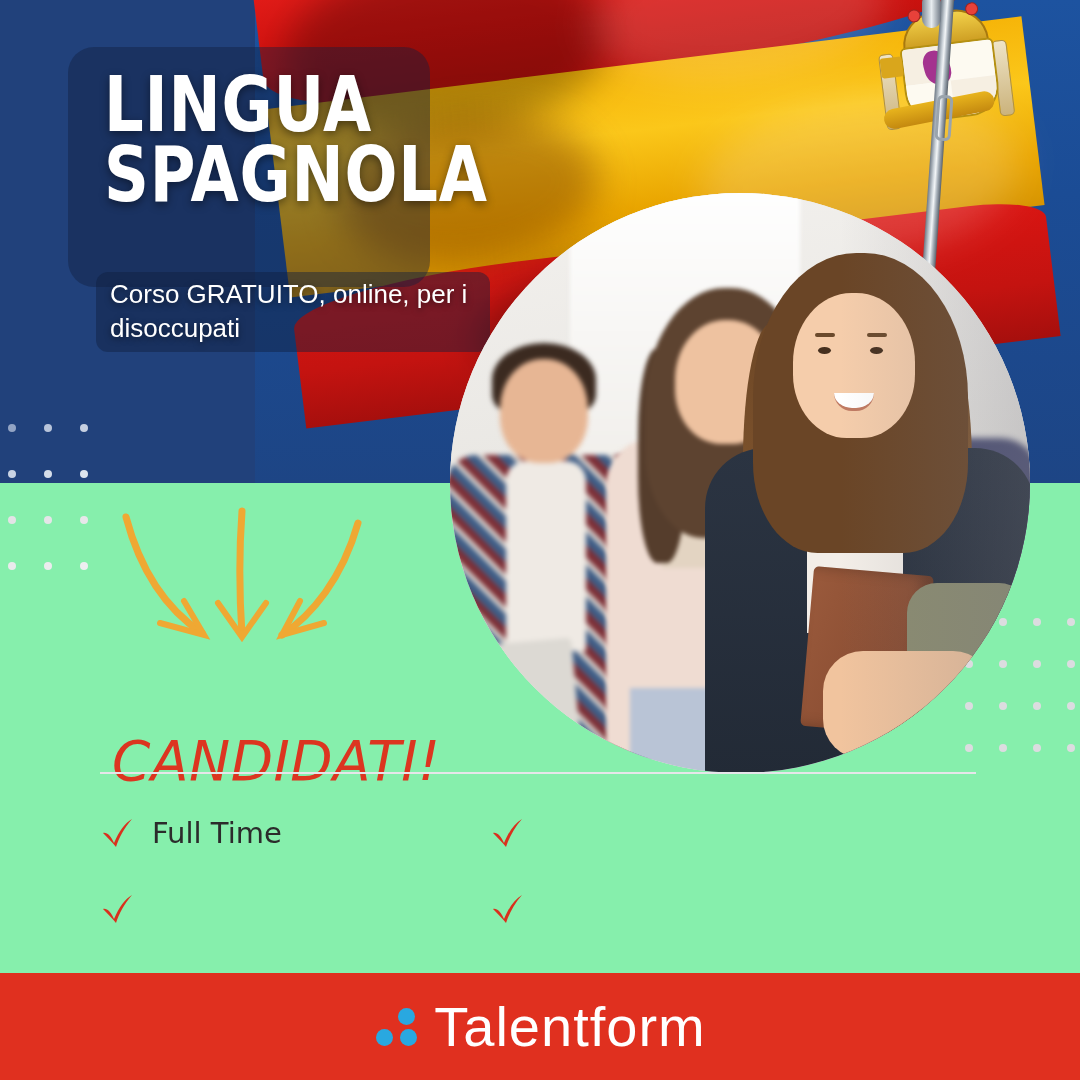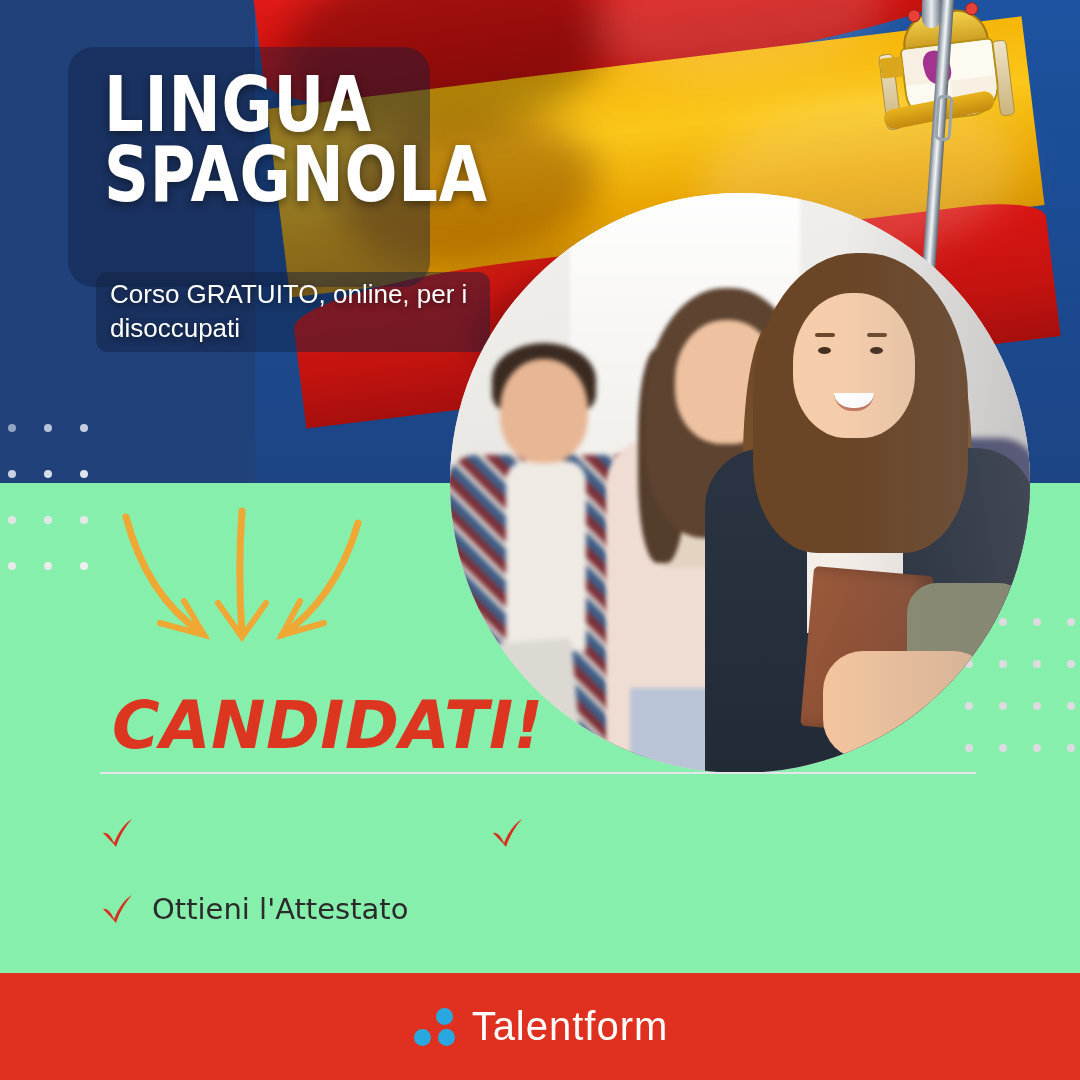--- a/index.html
+++ b/index.html
@@ -146,39 +146,39 @@
   .mouth{position:absolute;width:40px;height:15px;border-radius:0 0 22px 22px;background:#fff;border-bottom:3px solid #c07a62;}
 
   
   .p-right{left:415px;top:205px;width:180px;height:375px;filter:blur(3px);}
   .p-right .body{left:0;top:40px;width:175px;height:330px;background:#4c4f74;border-radius:40px 40px 0 0;}
   .p-right .arm2{position:absolute;left:108px;top:230px;width:72px;height:110px;background:#e8bd98;border-radius:30px;}
   .p-right .book{position:absolute;left:-8px;top:235px;width:115px;height:150px;background:#9c6a63;border-radius:5px;}
 
   
   .arrows{position:absolute;left:120px;top:505px;width:260px;height:170px;}
-  .cta{position:absolute;left:112px;top:688px;
-     color:#DC3520;font-size:65px;font-weight:bold;font-style:italic;
+  .cta{position:absolute;left:112px;top:729px;
+     color:#DC3520;font-size:55px;font-weight:normal;font-style:italic;
      letter-spacing:.5px;font-family:"DejaVu Sans", sans-serif;}
   .divider{position:absolute;left:100px;top:772px;width:876px;height:2px;background:#e6e6ea;}
 
   .checklist{position:absolute;left:100px;top:795px;width:900px;
      display:grid;grid-template-columns:390px 1fr;grid-auto-rows:76px;}
   .chk-item{display:flex;align-items:center;gap:18px;}
   .chk-icon{width:34px;height:34px;flex:none;}
   .chk-label{font-size:29px;color:#2b2b2b;font-family:"DejaVu Sans", sans-serif;}
 
   
   .footer{position:absolute;left:0;top:973px;width:1080px;height:107px;background:#E0301F;
      display:flex;align-items:center;justify-content:center;}
   .logo{display:flex;align-items:center;gap:14px;}
   .logo-dots{position:relative;width:46px;height:42px;flex:none;}
   .ldot{position:absolute;width:17px;height:17px;border-radius:50%;background:#29A8E0;}
   .ld1{left:24px;top:2px;} .ld2{left:2px;top:23px;} .ld3{left:26px;top:23px;}
-  .logo-word{color:#fff;font-size:40px;font-weight:300;letter-spacing:1px;
+  .logo-word{color:#fff;font-size:56px;font-weight:300;letter-spacing:1px;
      font-family:"Liberation Sans", sans-serif;}
 </style>
 </head>
 <body>
 
 <div class="poster">
 
   <div class="hero">
     <div class="hero-navy"></div>
     <div class="sky"></div>
@@ -324,38 +324,43 @@
       <path d="M180 96 L 162 130 L 204 118"></path>
     </g>
   </svg>
 
   <div class="cta">CANDIDATI!</div>
 
   <div class="divider"></div>
 
   <div class="checklist">
 
-
     <div class="chk-item">
       <svg class="chk-icon" viewBox="0 0 34 34">
         <path d="M3 17 C 7 16, 11 20, 14 27 C 19 15, 25 7, 32 3 C 24 12, 19 22, 16 31 C 12 26, 7 21, 3 17 Z" fill="#D9301D"></path>
       </svg>
+      <span class="chk-label">Full Time</span>
     </div>
 
     <div class="chk-item">
       <svg class="chk-icon" viewBox="0 0 34 34">
         <path d="M3 17 C 7 16, 11 20, 14 27 C 19 15, 25 7, 32 3 C 24 12, 19 22, 16 31 C 12 26, 7 21, 3 17 Z" fill="#D9301D"></path>
       </svg>
     </div>
 
     <div class="chk-item">
       <svg class="chk-icon" viewBox="0 0 34 34">
         <path d="M3 17 C 7 16, 11 20, 14 27 C 19 15, 25 7, 32 3 C 24 12, 19 22, 16 31 C 12 26, 7 21, 3 17 Z" fill="#D9301D"></path>
       </svg>
-      <span class="chk-label">Ottieni l'Attestato</span>
+    </div>
+
+    <div class="chk-item">
+      <svg class="chk-icon" viewBox="0 0 34 34">
+        <path d="M3 17 C 7 16, 11 20, 14 27 C 19 15, 25 7, 32 3 C 24 12, 19 22, 16 31 C 12 26, 7 21, 3 17 Z" fill="#D9301D"></path>
+      </svg>
     </div>
 
   </div>
 
   <div class="footer">
     <div class="logo">
       <div class="logo-dots">
         <div class="ldot ld1"></div>
         <div class="ldot ld2"></div>
         <div class="ldot ld3"></div>

